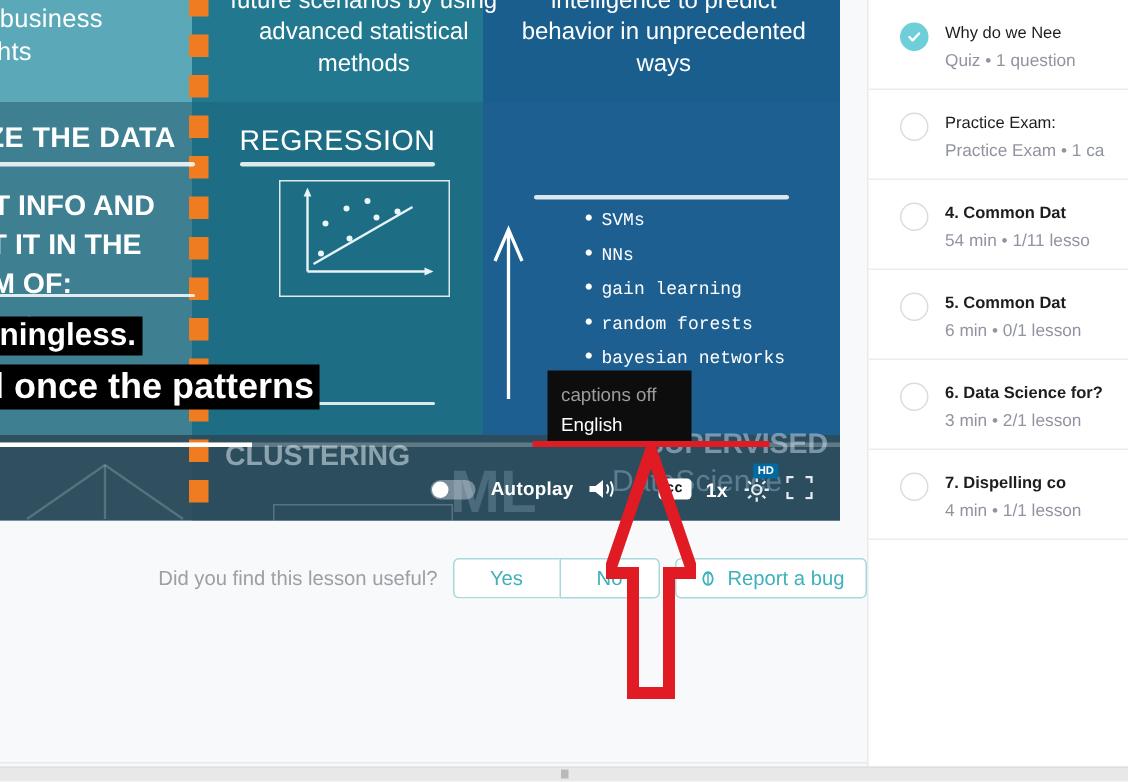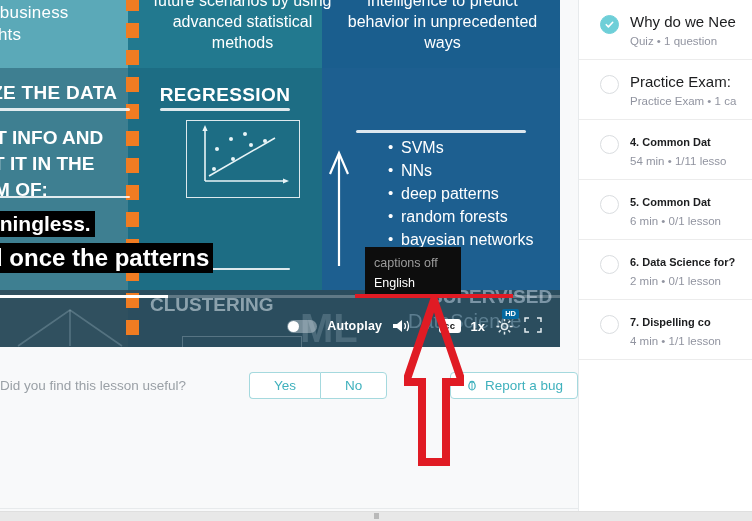--- a/index.html
+++ b/index.html
@@ -65,21 +65,21 @@
   .t-extract {
     left: -46px; top: 125px; width: 180px;
     font-size: 19px; line-height: 26px; font-weight: 700;
   }
   .t-dash {
     left: -40px; top: 208px; width: 170px;
     font-size: 17px; font-weight: 300; color: #cfe7ee;
   }
   .t-regression {
     left: 130px; top: 84px; width: 190px; text-align: center;
-    font-size: 19px; font-weight: 700; letter-spacing: .4px;
+    font-size: 19px; font-weight: 400; letter-spacing: .4px;
   }
   .t-logistic {
     left: 130px; top: 215px; width: 190px; text-align: center;
     font-size: 19px; line-height: 24px; font-weight: 700;
   }
   .t-supervised {
     left: 330px; top: 82px; width: 224px; text-align: center;
     font-size: 19px; line-height: 24px; font-weight: 700;
   }
   .t-clustering {
@@ -103,22 +103,23 @@
   .chartbox {
     position: absolute; left: 186px; top: 120px;
     width: 114px; height: 78px;
     border: 1.5px solid rgba(255,255,255,.85);
   }
   .chartbox svg { display: block; }
 
   
   .bullets {
     position: absolute; left: 388px; top: 136px;
-    color: #fff; font-size: 16px; line-height: 23px; font-weight: 300;
+    color: #fff; font-size: 12px; line-height: 23px; font-weight: 300;
     list-style: none;
+    font-family: Liberation Mono, monospace;
   }
   .bullets li { position: relative; padding-left: 13px; }
   .bullets li::before {
     content: "•"; position: absolute; left: 0; top: -1px; font-size: 15px;
   }
   
   .slide-arrow { position: absolute; left: 328px; top: 148px; }
 
   
   .cap-line {
@@ -184,21 +185,21 @@
     position: absolute; right: -5px; top: -8px;
     background: #0369a1; color: #fff;
     font-size: 7.5px; font-weight: 700;
     padding: 1px 3px; border-radius: 2px; line-height: 8px;
   }
 
   
   .feedback {
     position: absolute; left: 0; top: 360px;
     width: 578px; height: 50px;
-    display: flex; align-items: center; justify-content: space-between; gap: 10px;
+    display: flex; align-items: center; justify-content: flex-end; gap: 10px;
   }
   .fb-q { color: #9aa0a6; font-size: 13.5px; }
   .btn-group { display: flex; }
   .fb-btn {
     border: 1px solid #a5d9de; background: #fff;
     color: #3fb1bd; font-size: 13.5px;
     padding: 5px 24px; cursor: pointer;
   }
   .fb-btn.first { border-radius: 4px 0 0 4px; border-right: none; }
   .fb-btn.last  { border-radius: 0 4px 4px 0; }
@@ -229,21 +230,21 @@
   .circle {
     flex: none; width: 19px; height: 19px; border-radius: 50%;
     border: 1.5px solid #dadde0; margin-top: 3px;
   }
   .circle.done {
     background: #6ecfd8; border-color: #6ecfd8;
     display: flex; align-items: center; justify-content: center;
   }
   .l-body { min-width: 0; }
   .l-title {
-    font-size: 15px; color: #1c1d1f; line-height: 20px;
+    font-size: 11px; color: #1c1d1f; line-height: 20px;
     white-space: nowrap;
   }
   .l-title.bold { font-weight: 700; font-size: 11px; }
   .l-title.wrap { white-space: normal; width: 150px; }
   .l-meta {
     font-size: 11.5px; color: #9194a0; margin-top: 3px;
     white-space: nowrap;
   }
 
   
@@ -333,21 +334,21 @@
         <div class="slide-arrow">
           <svg width="22" height="120" viewBox="0 0 22 120">
             <line x1="11" y1="118" x2="11" y2="8" stroke="#ffffff" stroke-width="2.2"></line>
             <polyline points="2,26 11,5 20,26" fill="none" stroke="#ffffff" stroke-width="2.2"></polyline>
           </svg>
         </div>
 
         <ul class="bullets" id="bullets">
             <li>SVMs</li>
             <li>NNs</li>
-            <li>deep patterns</li>
+            <li>gain learning</li>
             <li>random forests</li>
             <li>bayesian networks</li>
           </ul>
 
         <div class="slide-txt t-clustering">CLUSTERING</div>
         <div class="slide-txt t-unsup">SUPERVISED</div>
         <div class="slide-txt t-ml">ML</div>
         <div class="slide-txt t-dscience">DataScience</div>
 
         <svg style="position:absolute;left:16px;top:306px;" width="108" height="42">
@@ -475,21 +476,21 @@
         <div class="circle"></div>
         <div class="l-body">
           <div class="l-title bold">5. Common Dat</div>
           <div class="l-meta">6 min  •  0/1 lesson</div>
         </div>
       </div>
       <div class="lesson">
         <div class="circle"></div>
         <div class="l-body">
           <div class="l-title bold wrap">6. Data Science for?</div>
-          <div class="l-meta">2 min  •  0/1 lesson</div>
+          <div class="l-meta">3 min  •  2/1 lesson</div>
         </div>
       </div>
       <div class="lesson">
         <div class="circle"></div>
         <div class="l-body">
           <div class="l-title bold">7. Dispelling co</div>
           <div class="l-meta">4 min  •  1/1 lesson</div>
         </div>
       </div>
     </div>

